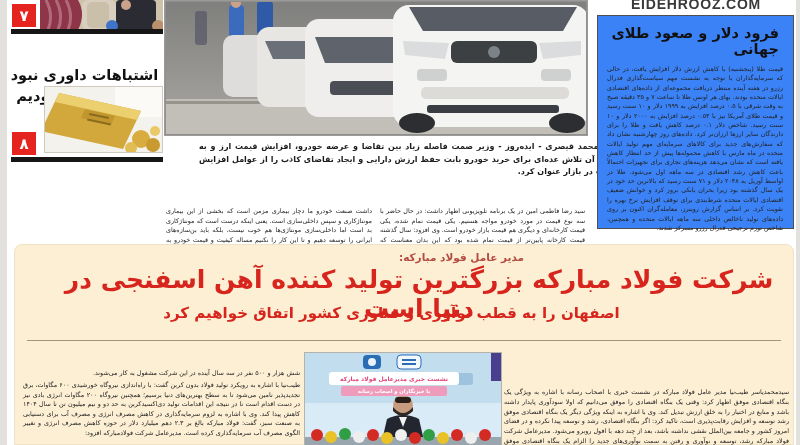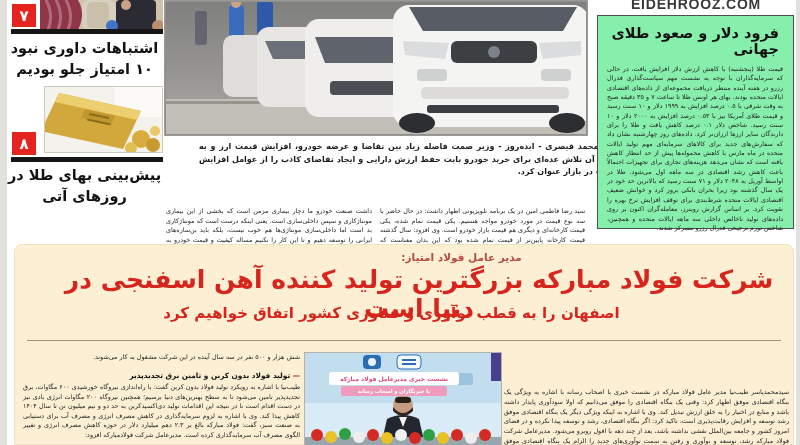--- a/index.html
+++ b/index.html
@@ -9,46 +9,46 @@
   #paper { position:absolute; left:7px; top:0; width:789px; height:445px; background:#ffffff; }
   .abs { position:absolute; }
   .fa { direction:rtl; }
   .photo { overflow:hidden; }
 
   
   .badge { background:#e5231f; color:#fff; font-weight:bold; font-size:15px;
            display:flex; align-items:center; justify-content:center; }
   .blackbar { background:#161616; }
   .teaser-headline { direction:rtl; text-align:center; font-weight:bold; font-size:14.5px;
-                     line-height:21px; color:#121212; letter-spacing:-0.2px; }
+                     line-height:21px; color:#121212; letter-spacing:-0.2px;margin-top:27px; }
 
   
   .mainphoto { border:1px solid #9a9a98; background:#9a9a98; }
   .caption { direction:rtl; text-align:justify; font-weight:bold; font-size:8px;
              line-height:12.5px; color:#1c1c1c; }
   .bodycol { direction:rtl; text-align:justify; font-size:6.4px; line-height:9.6px; color:#222;margin-top:36px; }
 
   
   .site-url { text-align:center; font-family:"Liberation Sans","DejaVu Sans",sans-serif;
               font-weight:bold; font-size:14px; letter-spacing:0.8px; color:#3a3a3a; }
-  .goldbox { border:1.5px solid #4f4f4f; background:#86efac; }
+  .goldbox { border:1.5px solid #4f4f4f; background:#3b82f6; }
   .goldbox-title { direction:rtl; text-align:right; font-weight:bold; font-size:14.5px;
                    color:#111; padding:9px 14px 0 8px; }
   .goldbox-body { direction:rtl; text-align:justify; font-size:6.35px; line-height:9.35px;
                   color:#222; padding:7px 10px 0 9px; }
 
   
   .cream { background:#fcefd4; border:1px solid #f0e3c4; border-radius:8px 8px 0 0; }
   .kicker { text-align:center; direction:rtl; font-weight:bold; font-size:10.5px; color:#b44a41; }
   .red-headline { text-align:center; direction:rtl; font-weight:bold; font-size:25px;
                   color:#d7251d; letter-spacing:-0.5px; }
   .red-subheadline { text-align:center; direction:rtl; font-weight:bold; font-size:15px;
                      color:#d7251d; }
   .sep-line { background:#a3947c; height:1px; }
-  .steel-intro { direction:rtl; text-align:right; font-size:6.4px; line-height:9px; color:#222; }
+  .steel-intro { direction:rtl; text-align:right; font-size:6.4px; line-height:9px; color:#222;margin-top:16px; }
   .steel-heading { direction:rtl; text-align:right; font-weight:bold; font-size:7.3px;
                    color:#131313; }
   .steel-heading .dash { color:#8b1a12; font-weight:bold; }
 
   
   .pressphoto { background:#c2ddee; border:1px solid #b5b2ac; }
   .banner1 { background:#ffffff; border-radius:3px; color:#e0447c; font-weight:bold;
              font-size:6px; line-height:13px; text-align:center; direction:rtl; overflow:hidden; }
   .banner2 { background:#ef9cbc; border-radius:2px; color:#ffffff; font-weight:bold;
              font-size:5.2px; line-height:10px; text-align:center; direction:rtl; overflow:hidden; }
@@ -89,24 +89,20 @@
       <rect x="44" y="28" width="20" height="2" fill="#8a6b1d" transform="rotate(12 54 29)"></rect>
       <rect x="42" y="34" width="24" height="2" fill="#8a6b1d" transform="rotate(12 54 35)"></rect>
       <circle cx="96" cy="52" r="9" fill="#d8ac3e"></circle>
       <circle cx="108" cy="58" r="7" fill="#c99a30"></circle>
       <circle cx="86" cy="61" r="6" fill="#e2bd55"></circle>
       <circle cx="110" cy="44" r="5" fill="#e9c96a"></circle>
     </svg>
   </div>
   <div class="abs badge" style="left:12px; top:132px; width:24px; height:23px;">۸</div>
   <div class="abs blackbar" style="left:11px; top:157px; width:152px; height:5px;"></div>
-  <div class="abs teaser-headline" style="left:6px; top:165px; width:157px;">
-    <span style="display:block;">پیش‌بینی بهای طلا در</span>
-    <span style="display:block;">روزهای آتی</span>
-  </div>
 
   <div class="abs photo mainphoto" style="left:164px; top:0; width:424px; height:136px;">
     <svg width="422" height="134" viewBox="0 0 422 134">
       <defs>
         <linearGradient id="bg1" x1="0" y1="0" x2="0" y2="1">
           <stop offset="0" stop-color="#7f7f7d"></stop>
             <stop offset="1" stop-color="#aaa8a3"></stop>
         </linearGradient>
       </defs>
       <rect width="422" height="134" fill="url(#bg1)"></rect>
@@ -153,21 +149,21 @@
 
   <div class="abs site-url" style="left:598px; top:-4px; width:196px;">EIDEHROOZ.COM</div>
 
   <div class="abs goldbox" style="left:597px; top:15px; width:197px; height:214px;">
     <div class="goldbox-title">فرود دلار و صعود طلای جهانی</div>
     <div class="goldbox-body">قیمت طلا (پنجشنبه) با کاهش ارزش دلار افزایش یافت، در حالی که سرمایه‌گذاران با توجه به نشست مهم سیاست‌گذاری فدرال رزرو در هفته آینده منتظر دریافت مجموعه‌ای از داده‌های اقتصادی ایالات متحده بودند. بهای هر اونس طلا تا ساعت ۷ و ۳۵ دقیقه صبح به وقت شرقی با ۰.۵ درصد افزایش به ۱۹۹۹ دلار و ۱۰ سنت رسید و قیمت طلای آمریکا نیز با ۰.۵۳ درصد افزایش به ۲۰۰۰ دلار و ۱۰ سنت رسید. شاخص دلار ۰.۱ درصد کاهش یافت و طلا را برای دارندگان سایر ارزها ارزان‌تر کرد. داده‌های روز چهارشنبه نشان داد که سفارش‌های جدید برای کالاهای سرمایه‌ای مهم تولید ایالات متحده در ماه مارس با کاهش محموله‌ها پیش از حد انتظار کاهش یافته است که نشان می‌دهد هزینه‌های تجاری برای تجهیزات احتمالاً باعث کاهش رشد اقتصادی در سه ماهه اول می‌شود. طلا در اواسط آوریل به ۲۰۴۸ دلار و ۷۱ سنت رسید که بالاترین حد خود در یک سال گذشته بود زیرا بحران بانکی بروز کرد و خوانش ضعیف اقتصادی ایالات متحده شرط‌بندی برای توقف افزایش نرخ بهره را تقویت کرد. بر اساس گزارش رویترز، معامله‌گران اکنون بر روی داده‌های تولید ناخالص داخلی سه ماهه ایالات متحده و همچنین، شاخص تورم ترجیحی فدرال رزرو متمرکز شدند.</div>
   </div>
 
   <div class="abs cream" style="left:14px; top:244px; width:780px; height:201px;">
 
-    <div class="abs kicker" style="left:115px; right:0; top:6px;">مدیر عامل فولاد امتیاز:</div>
+    <div class="abs kicker" style="left:115px; right:0; top:6px;">مدیر عامل فولاد مبارکه:</div>
 
     <div class="abs red-headline" style="left:30px; right:0; top:20px;">شرکت فولاد مبارکه بزرگترین تولید کننده آهن اسفنجی در دنیا است</div>
 
     <div class="abs red-subheadline" style="left:0; right:25px; top:59px;">اصفهان را به قطب نوآوری و فناوری کشور اتفاق خواهیم کرد</div>
 
     <div class="abs sep-line" style="left:12px; right:12px; top:95px;"></div>
 
     <div class="abs bodycol" style="left:489px; top:107px; width:285px; height:90px; line-height:9.8px;">سیدمحمدیاسر طیب‌نیا مدیر عامل فولاد مبارکه در نشست خبری با اصحاب رسانه با اشاره به ویژگی یک بنگاه اقتصادی موفق اظهار کرد: وقتی یک بنگاه اقتصادی را موفق می‌دانیم که اولا سودآوری پایدار داشته باشد و منابع در اختیار را به خلق ارزش تبدیل کند. وی با اشاره به اینکه ویژگی دیگر یک بنگاه اقتصادی موفق رشد توسعه و افزایش رقابت‌پذیری است، تاکید کرد: اگر بنگاه اقتصادی، رشد و توسعه پیدا نکرده و در فضای امروز کشور و جامعه بین‌الملل نقشی نداشته باشد، بعد از چند دهه با افول روبرو می‌شود. مدیرعامل شرکت فولاد مبارکه رشد، توسعه و نوآوری و رفتن به سمت نوآوری‌های جدید را الزام یک بنگاه اقتصادی موفق برشمرد و بیان کرد: دوری از فساد، شفافیت و سلامت در کار سومین اصل است. وی ادامه داد: یک بنگاه اقتصادی موفق نمی‌تواند جامعه پیرامونی خود را در نظر نگیرد بنابراین باید</div>
 
     <div class="abs photo pressphoto" style="left:289px; top:107px; width:198px; height:94px;">
@@ -204,20 +200,16 @@
           <circle cx="180" cy="82" r="6" fill="#d42a24"></circle>
         </g>
         <rect x="186" y="0" width="10" height="28" fill="#4a3f8f"></rect>
       </svg>
       <div class="abs banner1" style="left:24px; top:19px; width:130px; height:13px;">نشست خبری مدیرعامل فولاد مبارکه</div>
       <div class="abs banner2" style="left:36px; top:33px; width:106px; height:10px;">با خبرنگاران و اصحاب رسانه</div>
     </div>
 
     <div class="abs" style="left:8px; top:108px; width:277px;">
       <div class="steel-intro">شش هزار و ۵۰۰ نفر در سه سال آینده در این شرکت مشغول به کار می‌شوند.</div>
-      <div class="steel-heading" style="margin-top:9px;">
-        <span class="dash">—</span>
-        <span>تولید فولاد بدون کربن و تامین برق تجدیدپذیر</span>
-      </div>
       <div class="bodycol" style="position:static; width:277px; margin-top:3px; line-height:9.5px;">طیب‌نیا با اشاره به رویکرد تولید فولاد بدون کربن گفت: با راه‌اندازی نیروگاه خورشیدی ۶۰۰ مگاوات، برق تجدیدپذیر تامین می‌شود تا به سطح بهترین‌های دنیا برسیم؛ همچنین نیروگاه ۲۰۰ مگاوات انرژی بادی نیز در دست اقدام است تا در نتیجه این اقدامات تولید دی‌اکسیدکربن به حد دو و نیم میلیون تن تا سال ۱۴۰۴ کاهش پیدا کند. وی با اشاره به لزوم سرمایه‌گذاری در کاهش مصرف انرژی و مصرف آب برای دستیابی به صنعت سبز، گفت: فولاد مبارکه بالغ بر ۲.۳ دهم میلیارد دلار در حوزه کاهش مصرف انرژی و تغییر الگوی مصرف آب سرمایه‌گذاری کرده است. مدیرعامل شرکت فولادمبارکه افزود:</div>
     </div>
   </div>
 </div>
 
 </body></html>

